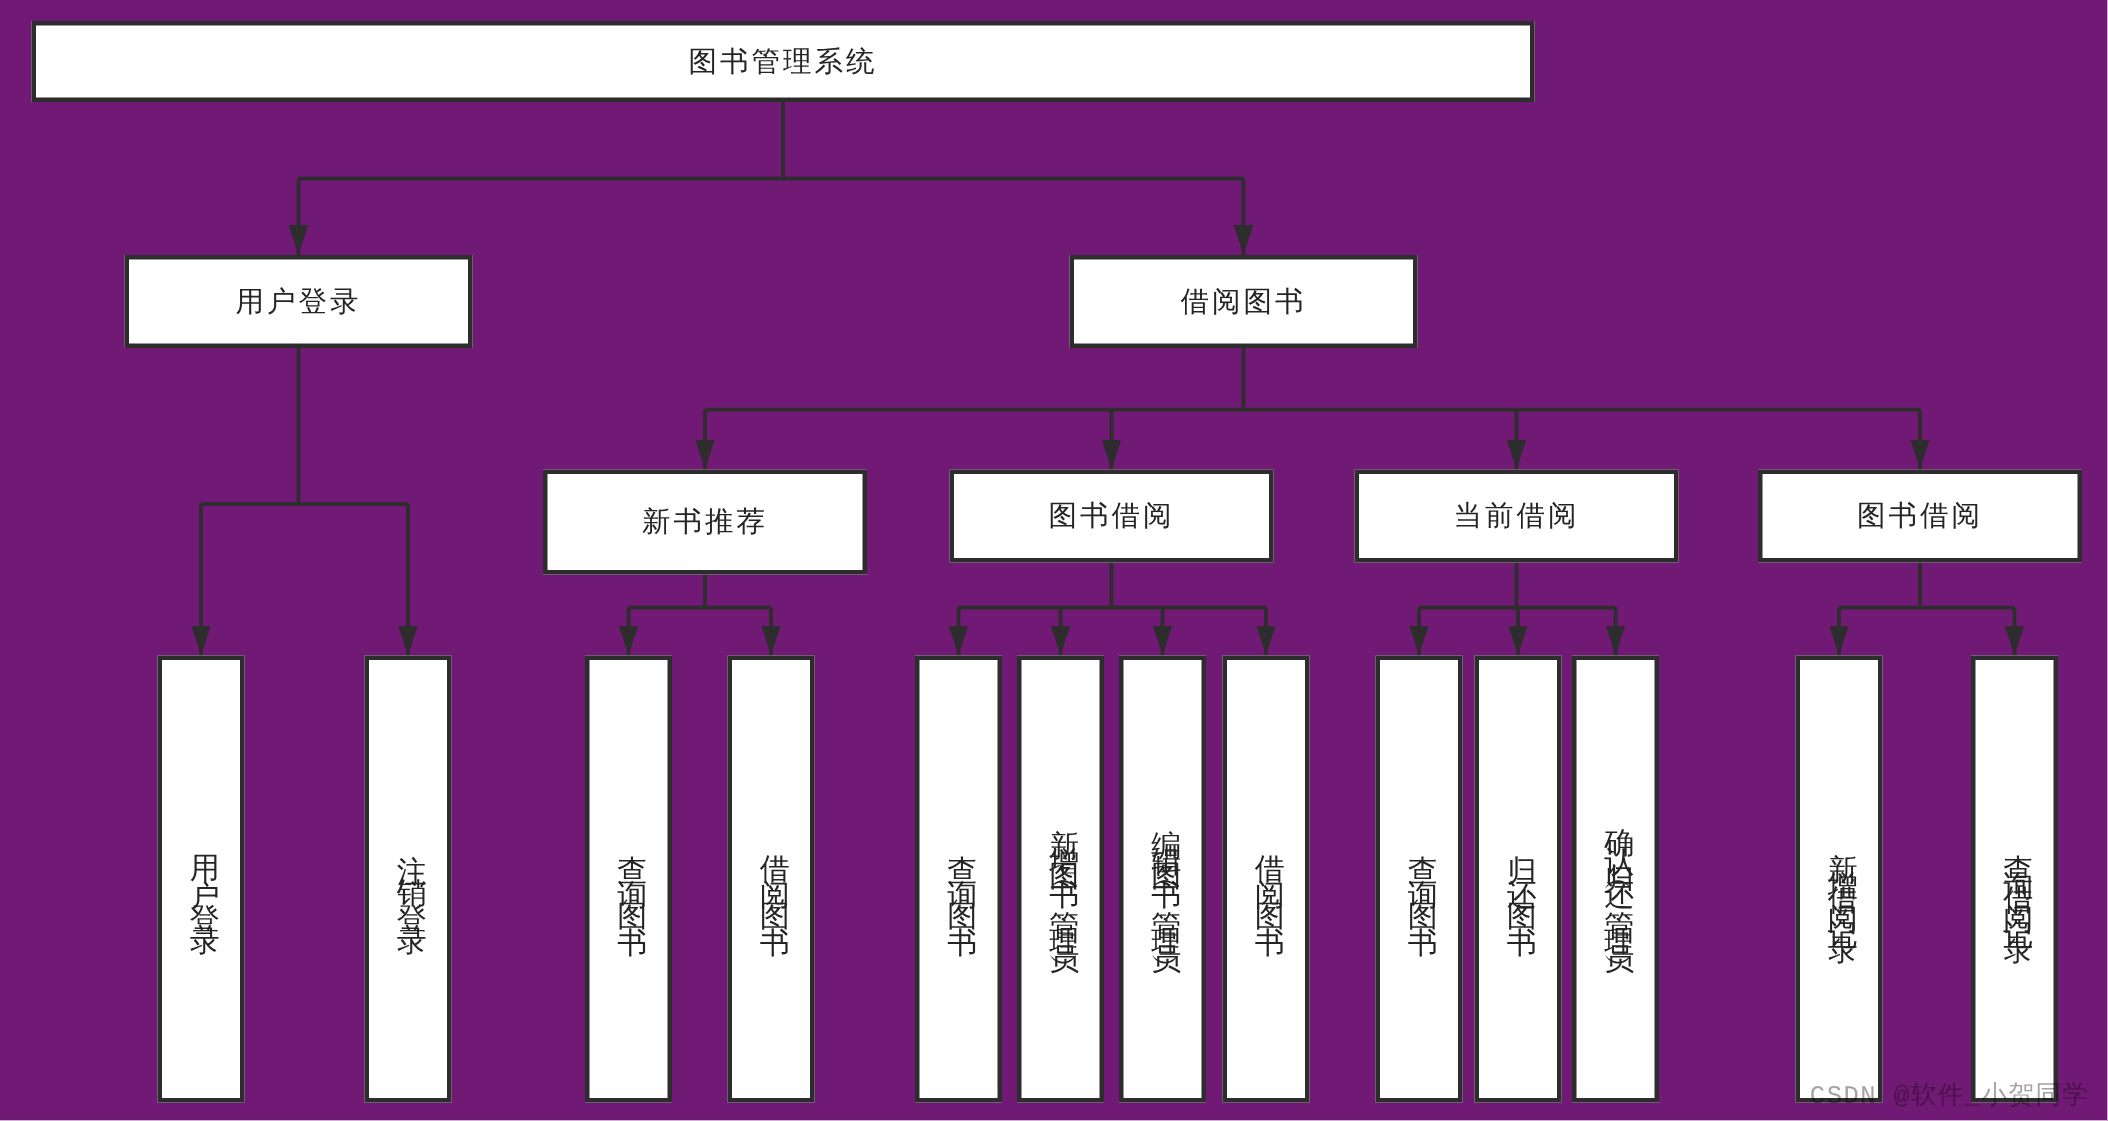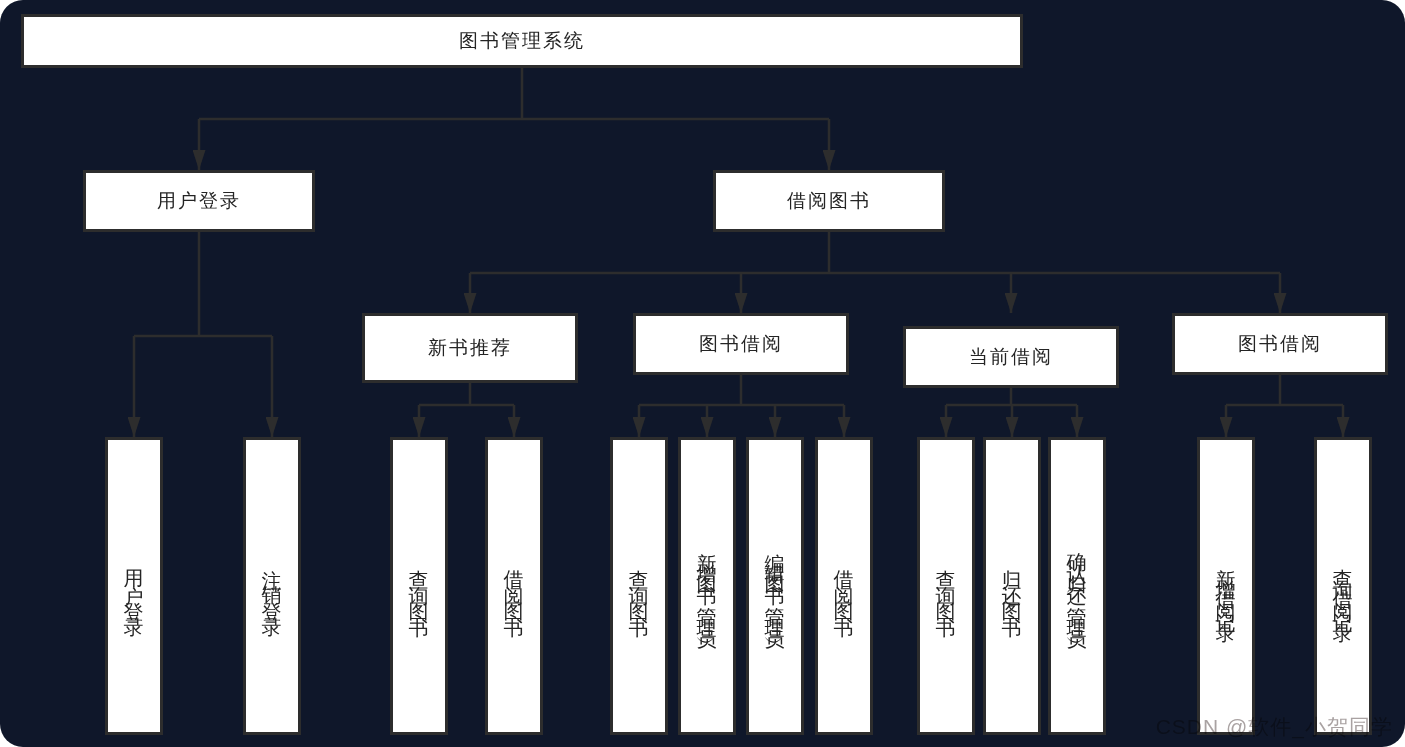--- a/index.html
+++ b/index.html
@@ -1,23 +1,22 @@
 <!DOCTYPE html>
 <html><head>
 <meta charset="utf-8">
 <style>
   html,body{margin:0;padding:0;background:#fff;}
   #stage{
     position:relative;
     width:1405px;height:747px;
-    background:#0f172a;
+    background:#701a75;
     overflow:hidden;
-    font-family:Liberation Sans, sans-serif;
+    font-family:Liberation Mono, monospace;
     color:#222;
-    border-radius:23px;
   }
   #connectors{position:absolute;left:0;top:0;width:1405px;height:747px;pointer-events:none;}
   .box{
     position:absolute;
     box-sizing:border-box;
     border:3px solid #2d2d2d;
     background:#ffffff;
     display:flex;align-items:center;justify-content:center;
     text-align:center;
   }
@@ -27,21 +26,21 @@
     text-orientation:mixed;
     font-size:20px;
     color:#242424;
     line-height:1;
   }
   .v-s{letter-spacing:16px;}
   .v-m{letter-spacing:11px;}
   #watermark{
     position:absolute;
     right:12px;bottom:6px;
-    font-size:21px;
+    font-size:17px;
     letter-spacing:1px;
     color:#a9a2a2;
     mix-blend-mode:multiply;
     z-index:5;
     white-space:nowrap;
   }
 </style>
 </head>
 <body>
 
@@ -90,21 +89,21 @@
     </g>
   </svg>
 
   <div class="box hbox" style="left:21px;top:14px;width:1002px;height:54px;">图书管理系统</div>
 
   <div class="box hbox" style="left:83px;top:170px;width:232px;height:62px;">用户登录</div>
   <div class="box hbox" style="left:713px;top:170px;width:232px;height:62px;">借阅图书</div>
 
   <div class="box hbox" style="left:362px;top:313px;width:216px;height:70px;">新书推荐</div>
   <div class="box hbox" style="left:633px;top:313px;width:216px;height:62px;">图书借阅</div>
-  <div class="box hbox" style="left:903px;top:313px;width:216px;height:62px;margin-top:13px;">当前借阅</div>
+  <div class="box hbox" style="left:903px;top:313px;width:216px;height:62px;">当前借阅</div>
   <div class="box hbox" style="left:1172px;top:313px;width:216px;height:62px;">图书借阅</div>
 
   <div class="box vbox v-s" style="left:105px;top:437px;width:58px;height:298px;">用户登录</div>
   <div class="box vbox v-s" style="left:243px;top:437px;width:58px;height:298px;">注销登录</div>
 
   <div class="box vbox v-s" style="left:390px;top:437px;width:58px;height:298px;">查询图书</div>
   <div class="box vbox v-s" style="left:485px;top:437px;width:58px;height:298px;">借阅图书</div>
 
   <div class="box vbox v-s" style="left:610px;top:437px;width:58px;height:298px;">查询图书</div>
   <div class="box vbox v-m" style="left:678px;top:437px;width:58px;height:298px;">新增图书（管理员）</div>

